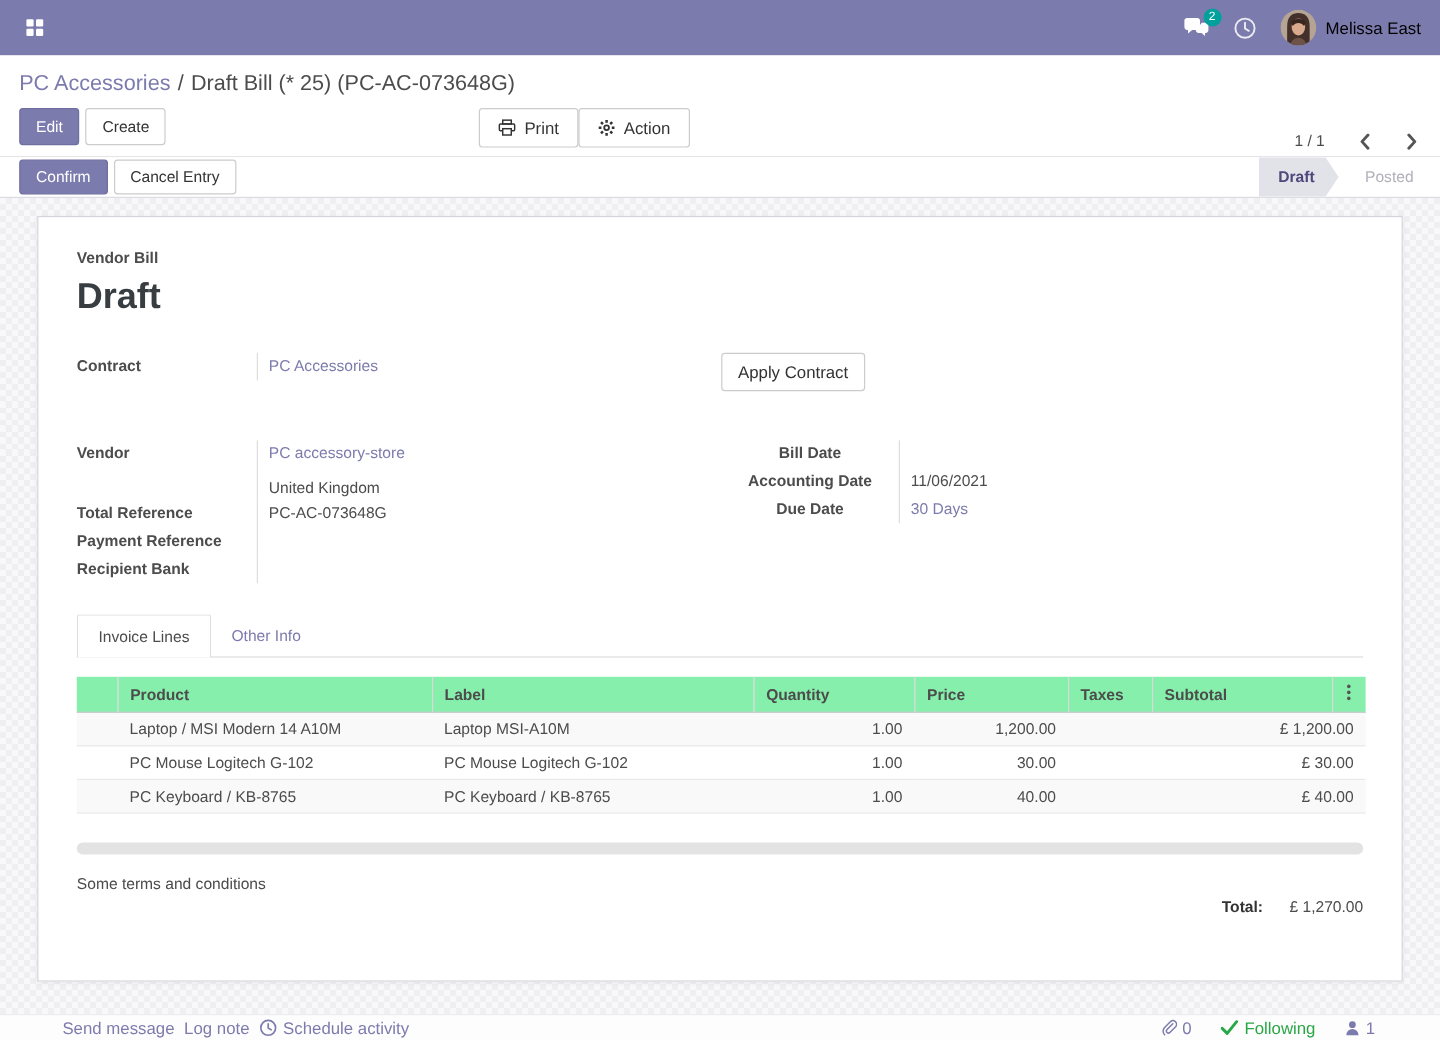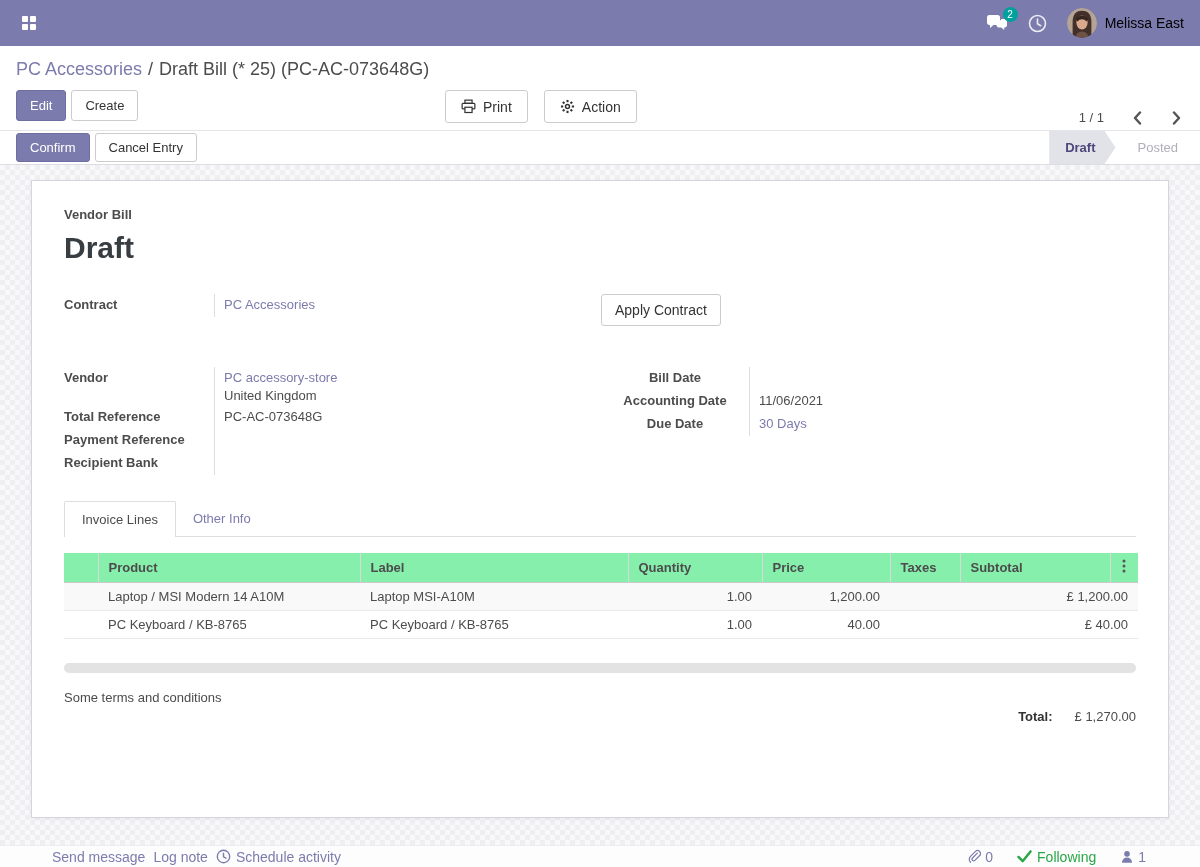--- a/index.html
+++ b/index.html
@@ -27,21 +27,21 @@
   .breadcrumb { font-size:18px; line-height:22px; margin-bottom:10px; }
   .breadcrumb a { color:#7c7bad; text-decoration:none; cursor:pointer; }
   .breadcrumb .sep, .breadcrumb .current { color:#4c4c4c; }
   .breadcrumb .sep { margin:0 6px; }
   .cp-buttons { position:relative; height:31px; }
   .btn { display:inline-flex; align-items:center; gap:7px; font-size:13px; line-height:1;
     padding:8px 13px; border-radius:3px; border:1px solid #ccc; background:#fff;
     color:#333; cursor:pointer; font-family:inherit; }
   .btn-primary { background:#7c7bad; border-color:#6f6ea1; color:#fff; }
   .btn-group-left { position:absolute; left:0; top:0; display:flex; gap:5px; }
-  .btn-group-center { position:absolute; left:429px; top:0; display:flex; gap:16px; }
+  .btn-group-center { position:absolute; left:383px; top:0; display:flex; }
   .btn-group-center .btn { font-size:14px; padding:8px 15px; }
   .pager { position:absolute; right:0; top:12px; height:31px; display:flex; align-items:center; gap:26px; }
   .pager-value { font-size:13px; color:#4c4c4c; }
   .pager-arrow { background:none; border:none; cursor:pointer; display:flex; align-items:center; padding:2px; }
 
   
   .statusbar { height:34px; background:#fff; border-bottom:1px solid #dcdce4;
     display:flex; align-items:center; padding-left:16px; flex-shrink:0; }
   .statusbar .btn { padding:7px 13px; }
   .statusbar-left { display:flex; gap:5px; }
@@ -63,21 +63,21 @@
   .doc-title { font-size:30px; font-weight:bold; color:#383d41; margin-top:9px; }
 
   .contract-row { display:grid; grid-template-columns:537px 1fr; margin-top:29px; align-items:start; }
   .fields-grid { display:grid; grid-template-columns:537px 1fr; margin-top:41px; align-items:start; }
 
   .field-row { display:flex; min-height:23px; }
   .field-label { width:150px; flex-shrink:0; font-size:13px; font-weight:bold; color:#4c4c4c; padding-top:3px; }
   .col-right .field-label { width:148px;text-align:center; }
   .field-value { flex:1; border-left:1px solid #ddd; padding:3px 0 3px 9px; font-size:13px; color:#4c4c4c; min-height:23px; }
   .field-value a { color:#7c7bad; text-decoration:none; cursor:pointer; }
-  .address-line { margin-top:3px; }
+  .address-line { margin-top:14px; }
 
   
   .tabs { display:flex; border-bottom:1px solid #ddd; margin-top:26px; }
   .tab { font-size:13px; padding:10px 17px; cursor:pointer; color:#7c7bad; }
   .tab.active { color:#4c4c4c; background:#fff; border:1px solid #ddd; border-bottom:none;
     margin-bottom:-1px; border-top-left-radius:2px; border-top-right-radius:2px; }
 
   
   table.lines { width:100%; border-collapse:collapse; margin-top:16px; table-layout:fixed; font-size:13px; }
   table.lines th { background:#86efac; font-weight:bold; color:#4c4c4c; text-align:left;
@@ -314,20 +314,29 @@
             <td></td>
             <td>Laptop / MSI Modern 14 A10M</td>
             <td>Laptop MSI-A10M</td>
             <td class="num">1.00</td>
             <td class="num">1,200.00</td>
             <td></td>
             <td class="num" colspan="2">£ 1,200.00</td>
           </tr>
           <tr>
             <td></td>
+            <td>PC Mouse Logitech G-102</td>
+            <td>PC Mouse Logitech G-102</td>
+            <td class="num">1.00</td>
+            <td class="num">30.00</td>
+            <td></td>
+            <td class="num" colspan="2">£ 30.00</td>
+          </tr>
+          <tr>
+            <td></td>
             <td>PC Keyboard / KB-8765</td>
             <td>PC Keyboard / KB-8765</td>
             <td class="num">1.00</td>
             <td class="num">40.00</td>
             <td></td>
             <td class="num" colspan="2">£ 40.00</td>
           </tr>
         </tbody>
       </table>
 

